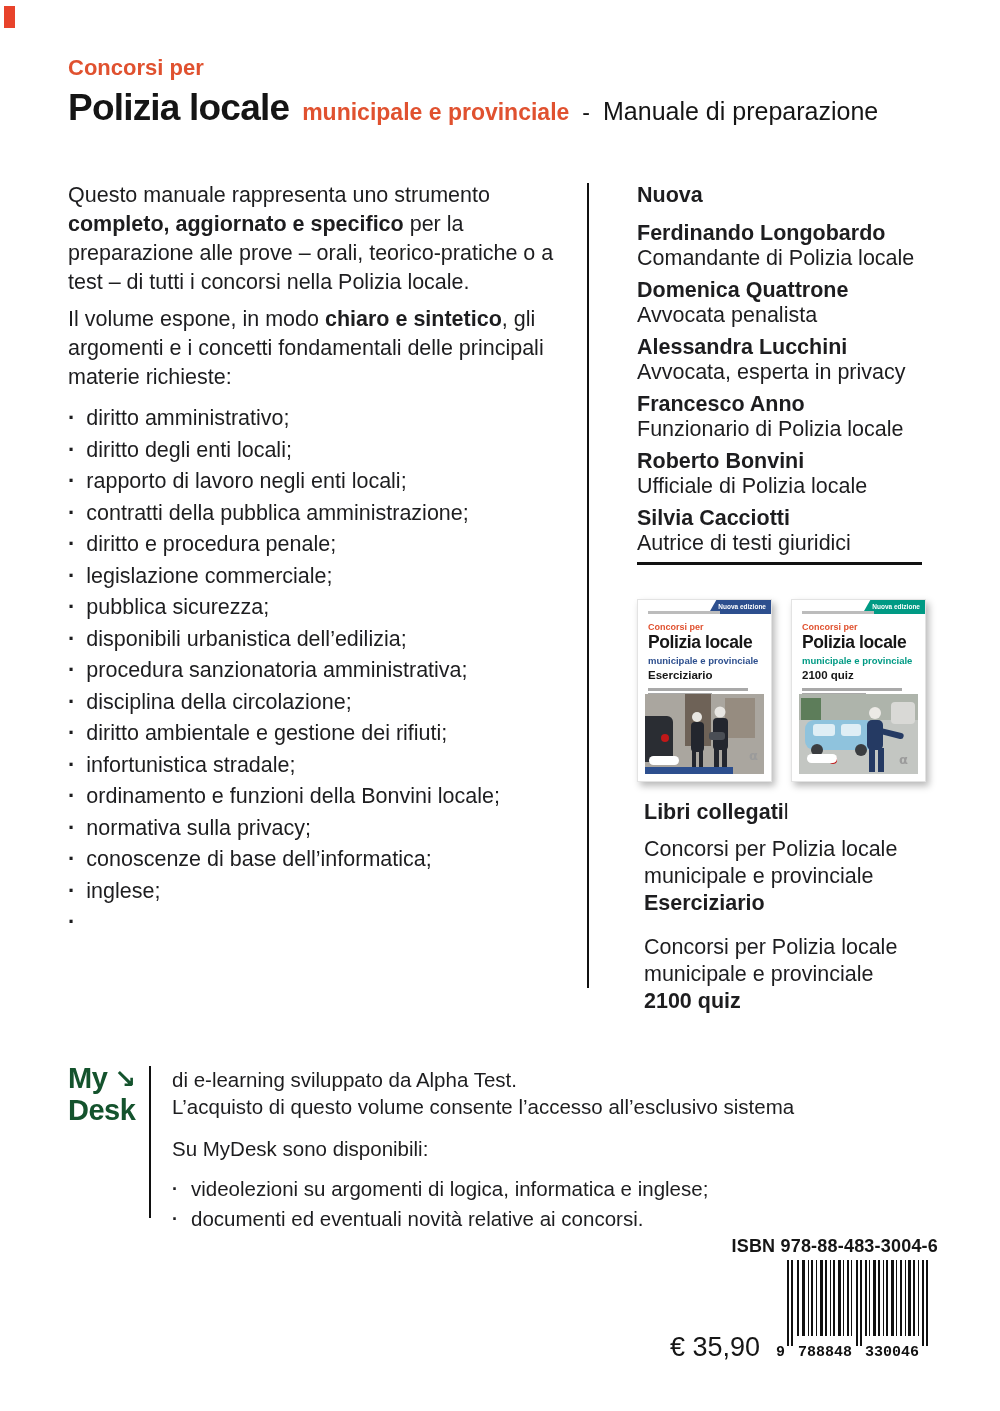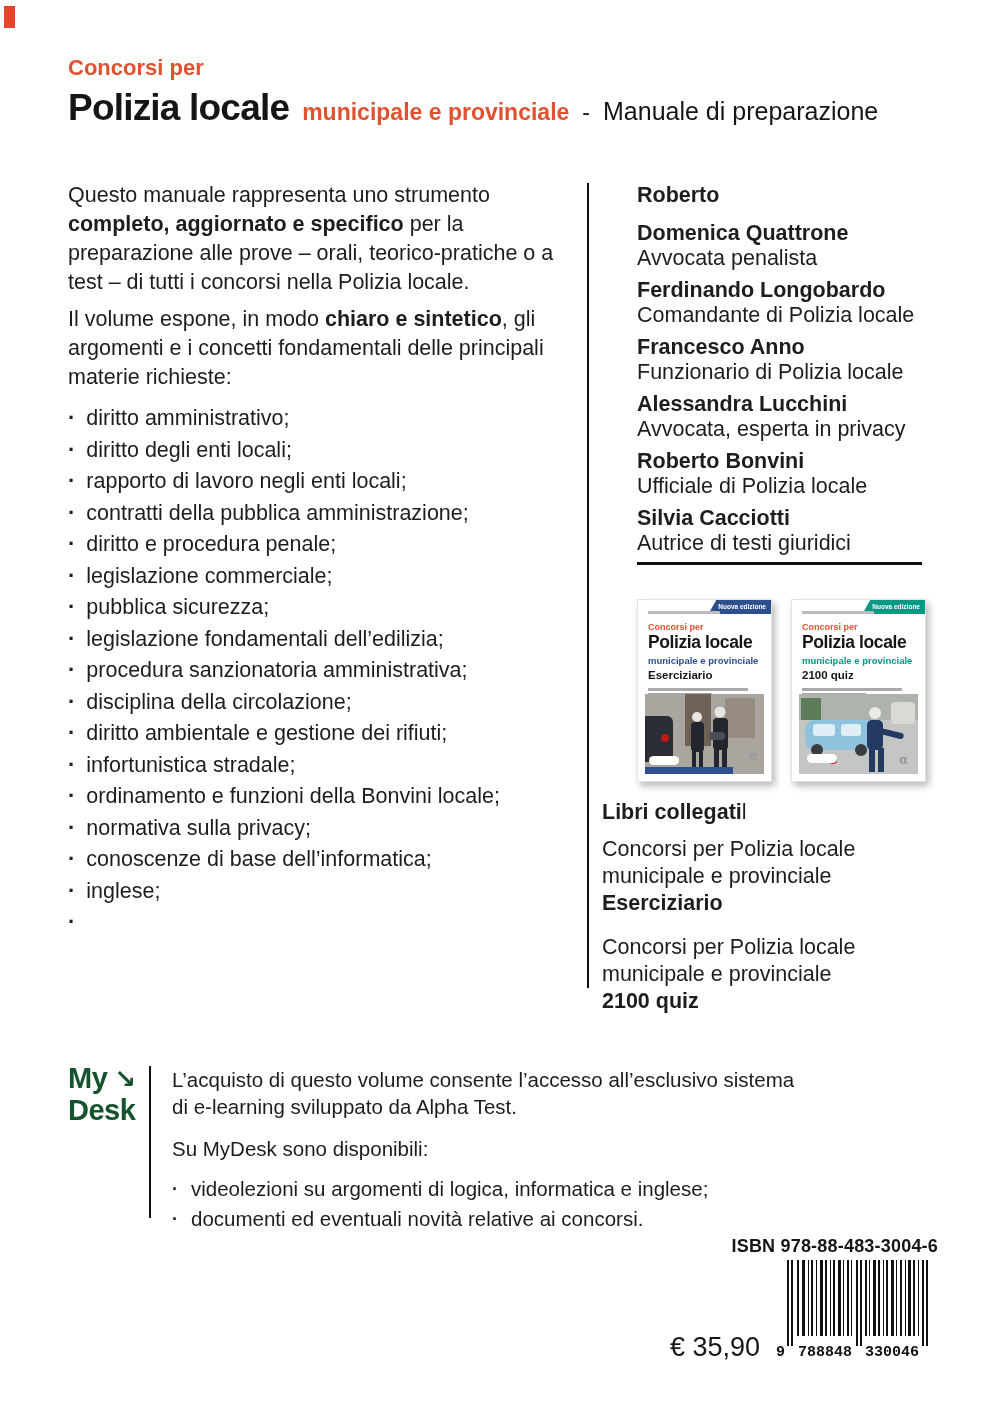--- a/index.html
+++ b/index.html
@@ -47,21 +47,21 @@
   .book-byline{position:absolute;left:10px;top:11px;height:2.5px;width:72px;background:#bcbcbc;}
   .book-eyebrow{position:absolute;left:10px;top:22px;font-size:9px;font-weight:700;color:var(--orange);}
   .book-title{position:absolute;left:10px;top:32px;font-size:17.5px;font-weight:600;letter-spacing:-0.4px;color:#161616;}
   .book-sub{position:absolute;left:10px;top:55px;font-size:9.5px;font-weight:700;color:var(--accent);}
   .book-edition{position:absolute;left:10px;top:69px;font-size:11.5px;font-weight:700;color:#161616;}
   .micro{position:absolute;left:10px;background:#a9a9a9;height:2.5px;}
   .book-photo{position:absolute;left:7px;right:7px;bottom:7px;height:80px;overflow:hidden;}
   .book-photo svg{display:block;}
 
   
-  .related{position:absolute;left:602px;top:799px;font-size:21.5px;line-height:27px;width:320px;}
+  .related{position:absolute;left:644px;top:799px;font-size:21.5px;line-height:27px;width:320px;}
   .related-heading{font-size:21.5px;font-weight:700;margin:0 0 10px 0;}
   .related-heading .suffix{font-weight:400;}
   .related-item{margin-bottom:17px;}
   .related-item .t3{font-weight:700;}
 
   
   .mydesk-logo{position:absolute;left:68px;top:1063px;font-size:29px;font-weight:700;
         line-height:31px;letter-spacing:-0.5px;color:#14532d;}
   .mydesk-logo .arrow{font-family:"DejaVu Sans",sans-serif;font-size:26px;margin-left:7px;}
   .mydesk-line{position:absolute;left:149px;top:1066px;width:2px;height:152px;background:#111;}
@@ -123,21 +123,21 @@
         <li>
           <span class="blt">·</span>
           <span>legislazione commerciale;</span>
         </li>
         <li>
           <span class="blt">·</span>
           <span>pubblica sicurezza;</span>
         </li>
         <li>
           <span class="blt">·</span>
-          <span>legislazione fondamentali dell’edilizia;</span>
+          <span>disponibili urbanistica dell’edilizia;</span>
         </li>
         <li>
           <span class="blt">·</span>
           <span>procedura sanzionatoria amministrativa;</span>
         </li>
         <li>
           <span class="blt">·</span>
           <span>disciplina della circolazione;</span>
         </li>
         <li>
@@ -166,40 +166,40 @@
         </li>
         <li>
           <span class="blt">·</span>
         </li>
       </ul>
   </div>
 
   <div class="divider-v"></div>
 
   <div class="right-col">
-    <h3 class="authors-heading">Roberto</h3>
+    <h3 class="authors-heading">Nuova</h3>
     <div>
+  <div class="author">
+    <div class="name">Ferdinando Longobardo</div>
+    <div class="role">Comandante di Polizia locale</div>
+  </div>
+
   <div class="author">
     <div class="name">Domenica Quattrone</div>
     <div class="role">Avvocata penalista</div>
   </div>
 
   <div class="author">
-    <div class="name">Ferdinando Longobardo</div>
-    <div class="role">Comandante di Polizia locale</div>
+    <div class="name">Alessandra Lucchini</div>
+    <div class="role">Avvocata, esperta in privacy</div>
   </div>
 
   <div class="author">
     <div class="name">Francesco Anno</div>
     <div class="role">Funzionario di Polizia locale</div>
-  </div>
-
-  <div class="author">
-    <div class="name">Alessandra Lucchini</div>
-    <div class="role">Avvocata, esperta in privacy</div>
   </div>
 
   <div class="author">
     <div class="name">Roberto Bonvini</div>
     <div class="role">Ufficiale di Polizia locale</div>
   </div>
 
   <div class="author">
     <div class="name">Silvia Cacciotti</div>
     <div class="role">Autrice di testi giuridici</div>
@@ -302,22 +302,22 @@
 </div>
   </div>
 
   <div class="mydesk-logo">
     <div><span>My</span><span class="arrow">↘</span></div>
     <div>Desk</div>
   </div>
   <div class="mydesk-line"></div>
   <div class="mydesk-text">
     <div>
+      <div>di e-learning sviluppato da Alpha Test.</div>
       <div>L’acquisto di questo volume consente l’accesso all’esclusivo sistema</div>
-      <div>di e-learning sviluppato da Alpha Test.</div>
     </div>
     <div class="p2">Su MyDesk sono disponibili:</div>
     <ul class="mydesk-bullets">
         <li>
           <span class="blt">·</span>
           <span>videolezioni su argomenti di logica, informatica e inglese;</span>
         </li>
         <li>
           <span class="blt">·</span>
           <span>documenti ed eventuali novità relative ai concorsi.</span>

